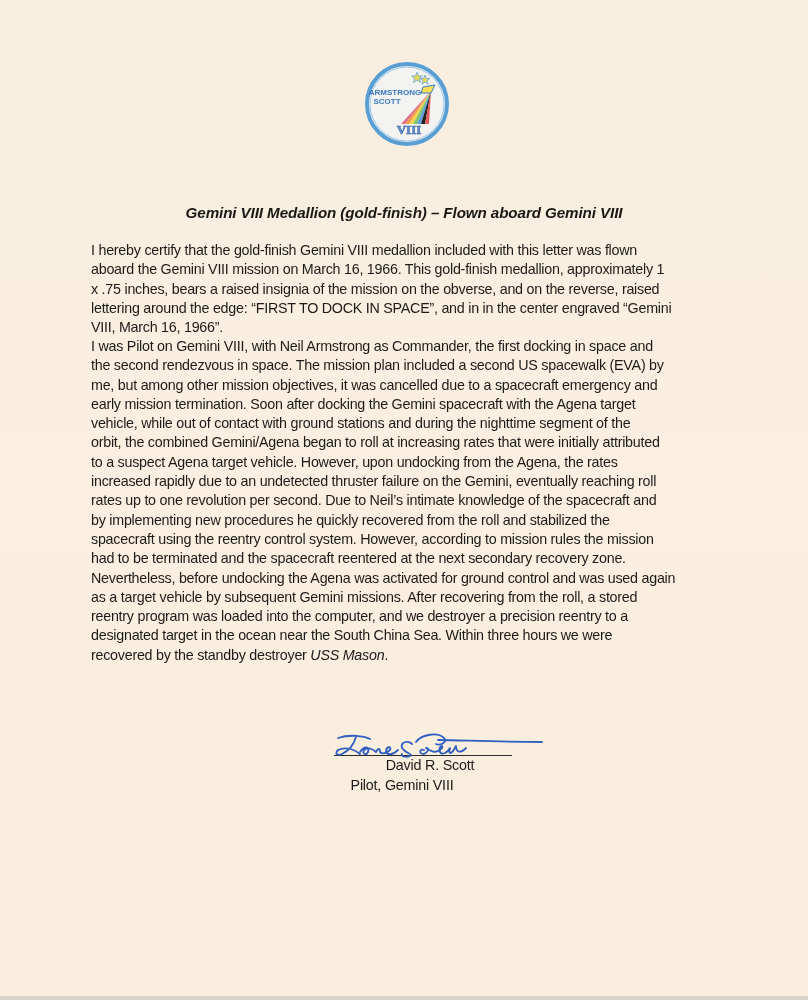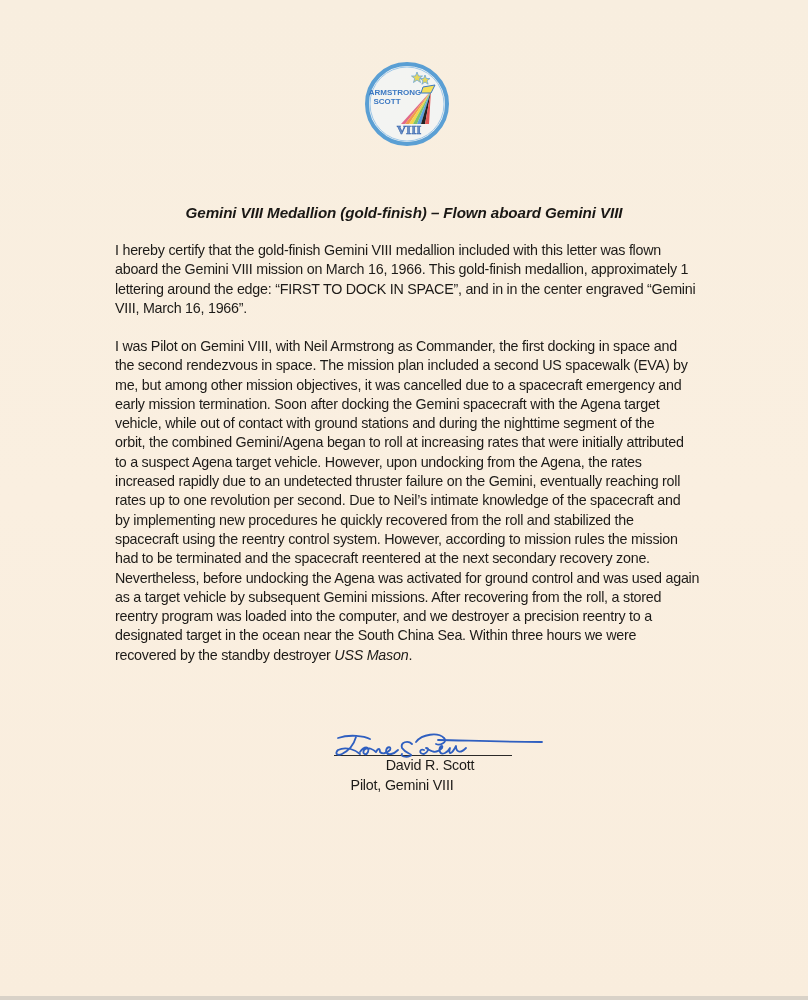--- a/index.html
+++ b/index.html
@@ -24,21 +24,20 @@
   .title {
     position: absolute; left: 0; width: 808px; top: 204px;
     text-align: center; font-weight: bold; font-size: 15.2px; letter-spacing: -0.1px;
     color: #1a1815;
     font-style: italic;
   }
   .para {
     position: absolute; left: 91px; width: 640px;
     font-size: 14.3px; line-height: 19.3px; letter-spacing: -0.25px;
     color: #1d1b18;
-    margin-left: 24px;
   }
   .para .line { display: block; white-space: nowrap; }
   .p1 { top: 241px; }
   .p2 { top: 337px; }
   .p3 { top: 683px; }
   .sig-area { position: absolute; left: 320px; top: 728px; width: 240px; height: 70px; }
   .sig-line { position: absolute; left: 14px; top: 27px; width: 178px; height: 1px; background: #2b2a28; }
   .sig-svg { position: absolute; left: 0; top: 0; }
   .signer-name, .signer-title {
     position: absolute; left: 0; width: 808px; text-align: center;
@@ -72,20 +71,21 @@
     <text x="30" y="33" font-family="Liberation Sans, sans-serif" font-weight="bold" font-size="8" fill="#3b78c2" text-anchor="middle">ARMSTRONG</text>
     <text x="22" y="42" font-family="Liberation Sans, sans-serif" font-weight="bold" font-size="8" fill="#3b78c2" text-anchor="middle">SCOTT</text>
     <text x="44" y="72" font-family="Liberation Serif, serif" font-weight="bold" font-size="13" fill="#6a8fc8" stroke="#2f5fa8" stroke-width="0.5" text-anchor="middle">VIII</text>
   </svg>
 
   <div class="title">Gemini VIII Medallion (gold-finish) – Flown aboard Gemini VIII</div>
 
   <div class="para p1">
     <span class="line">I hereby certify that the gold-finish Gemini VIII medallion included with this letter was flown</span>
     <span class="line">aboard the Gemini VIII mission on March 16, 1966.  This gold-finish medallion, approximately 1</span>
+    <span class="line">x .75 inches, bears a raised insignia of the mission on the obverse, and on the reverse, raised</span>
     <span class="line">lettering around the edge: “FIRST TO DOCK IN SPACE”, and in in the center engraved “Gemini</span>
     <span class="line">VIII, March 16, 1966”.</span>
   </div>
 
   <div class="para p2">
     <span class="line">I was Pilot on Gemini VIII, with Neil Armstrong as Commander, the first docking in space and</span>
     <span class="line">the second rendezvous in space.  The mission plan included a second US spacewalk (EVA) by</span>
     <span class="line">me, but among other mission objectives, it was cancelled due to a spacecraft emergency and</span>
     <span class="line">early mission termination.  Soon after docking the Gemini spacecraft with the Agena target</span>
     <span class="line">vehicle, while out of contact with ground stations and during the nighttime segment of the</span>

